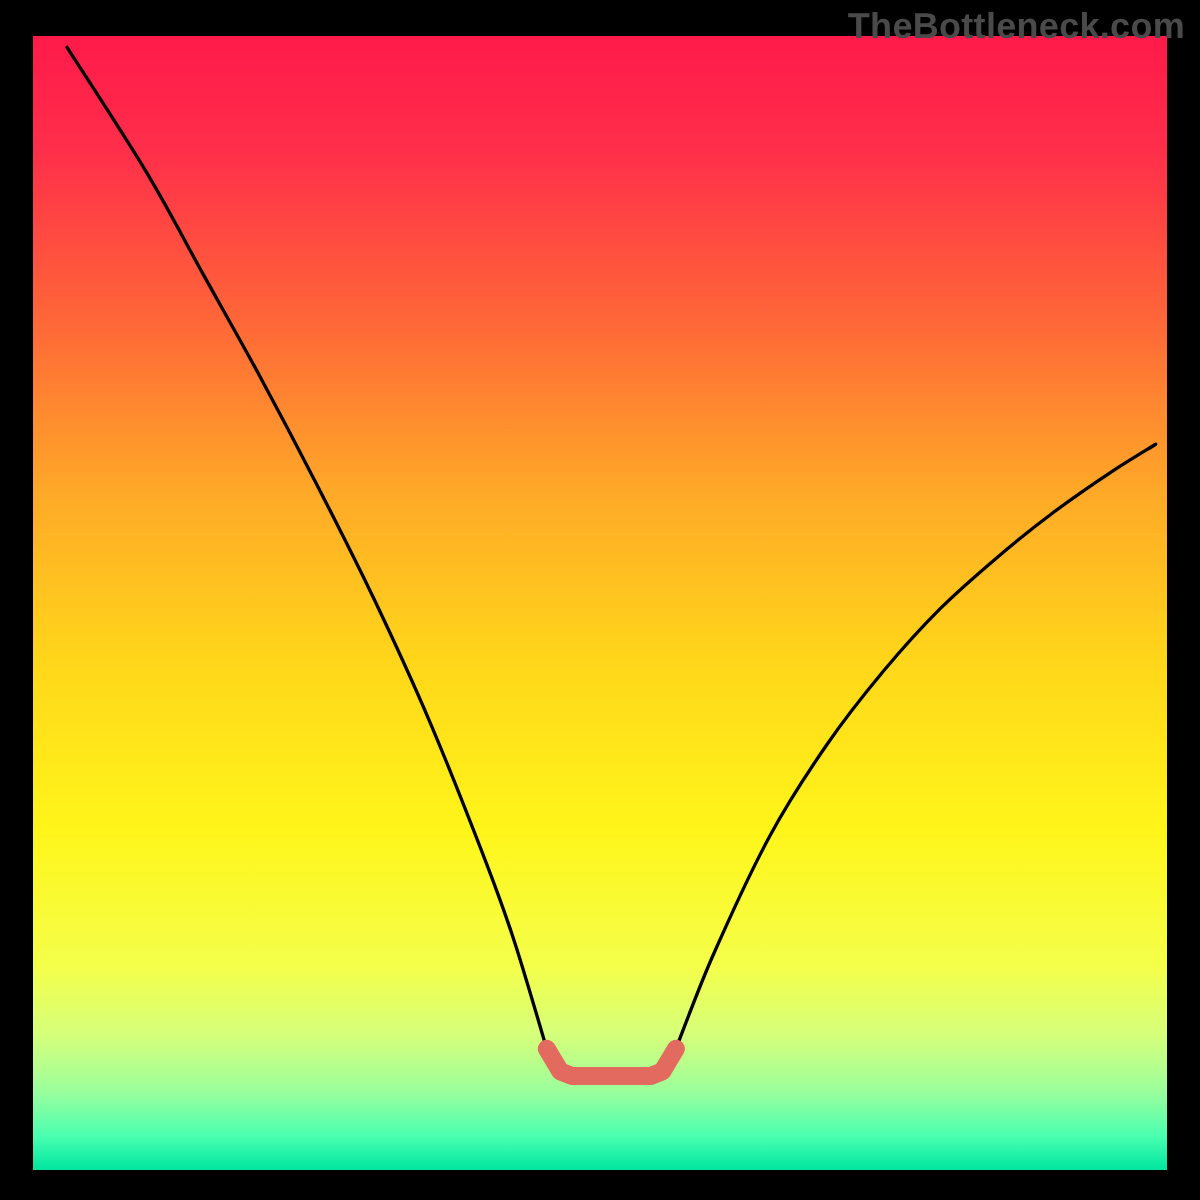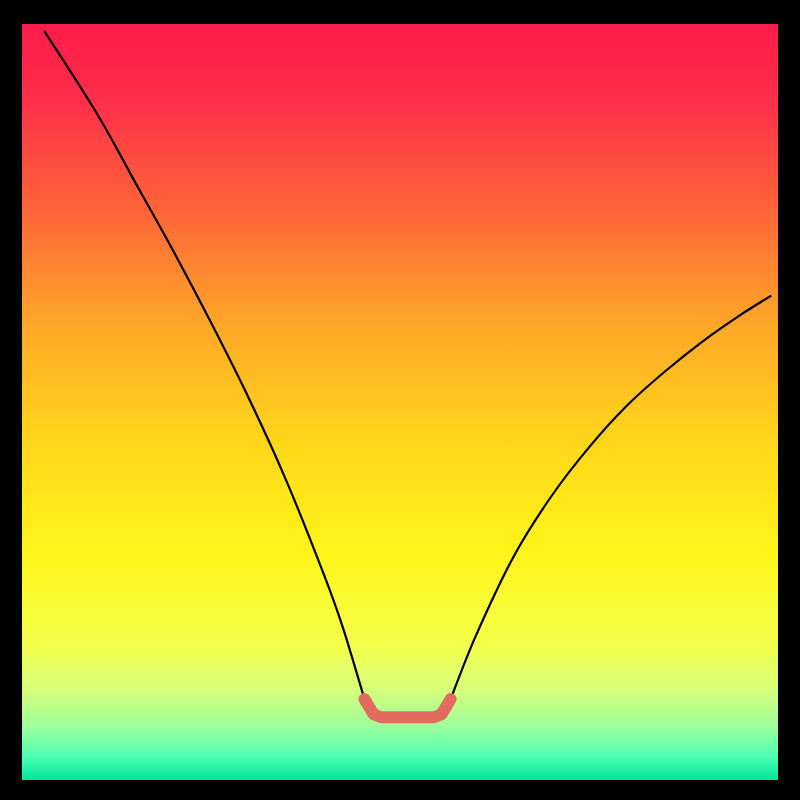--- a/index.html
+++ b/index.html
@@ -54,14 +54,15 @@
         </linearGradient>
     </defs>
 
     <rect id="plot-rect" fill="url(#bg-grad)" x="22" y="24" width="756" height="756"></rect>
 
     <path id="left-curve" fill="none" stroke="#000" stroke-width="2.2" stroke-linecap="round" d="M 44.68 31.560000000000006 C 53.5 45.42, 82.48000000000002 89.52000000000001, 97.60000000000001 114.72 C 112.72 139.92, 122.79999999999998 160.07999999999996, 135.39999999999998 182.75999999999996 C 147.99999999999997 205.43999999999997, 160.60000000000002 227.49000000000004, 173.20000000000002 250.80000000000004 C 185.8 274.11000000000007, 198.4 298.05, 211 322.62 C 223.6 347.19, 236.2 371.76, 248.79999999999998 398.21999999999997 C 261.4 424.67999999999995, 273.99999999999994 451.77, 286.59999999999997 481.38 C 299.2 510.99, 314.95000000000005 551.31, 324.40000000000003 575.88 C 333.85 600.45, 336.622 608.2620000000001, 343.3 628.8000000000001 C 349.978 649.3380000000001, 360.93999999999994 687.3900000000001, 364.46799999999996 699.1080000000001"></path>
     <path id="right-curve" fill="none" stroke="#000" stroke-width="2.2" stroke-linecap="round" d="M 450.65200000000004 699.1080000000001 C 454.81000000000006 688.6500000000001, 465.14199999999994 660.048, 475.59999999999997 636.36 C 486.058 612.672, 500.80000000000007 580.29, 513.4000000000001 556.98 C 526.0000000000001 533.6700000000001, 538.5999999999999 514.77, 551.1999999999999 496.5 C 563.8 478.23, 576.4 462.48, 589 447.36 C 601.6 432.24, 614.2 418.38000000000005, 626.8000000000001 405.78000000000003 C 639.4000000000001 393.18, 652 382.46999999999997, 664.6 371.76 C 677.2 361.05, 689.8 350.97, 702.4 341.52000000000004 C 715 332.07000000000005, 728.8599999999999 322.62, 740.1999999999999 315.06 C 751.54 307.5, 765.4 299.30999999999995, 770.4399999999999 296.15999999999997"></path>
     <path id="bracket" fill="none" d="M 364.46799999999996 699.1080000000001 L 373.54 714.2280000000001 L 381.09999999999997 717.2520000000001 L 434.02000000000004 717.2520000000001 L 441.58000000000004 714.2280000000001 L 450.65200000000004 699.1080000000001" stroke="#e36a5f" stroke-width="12" stroke-linecap="round" stroke-linejoin="round"></path>
   </svg>
 
+  <div class="watermark">TheBottleneck.com</div>
 
 </div>
 
 </body></html>

